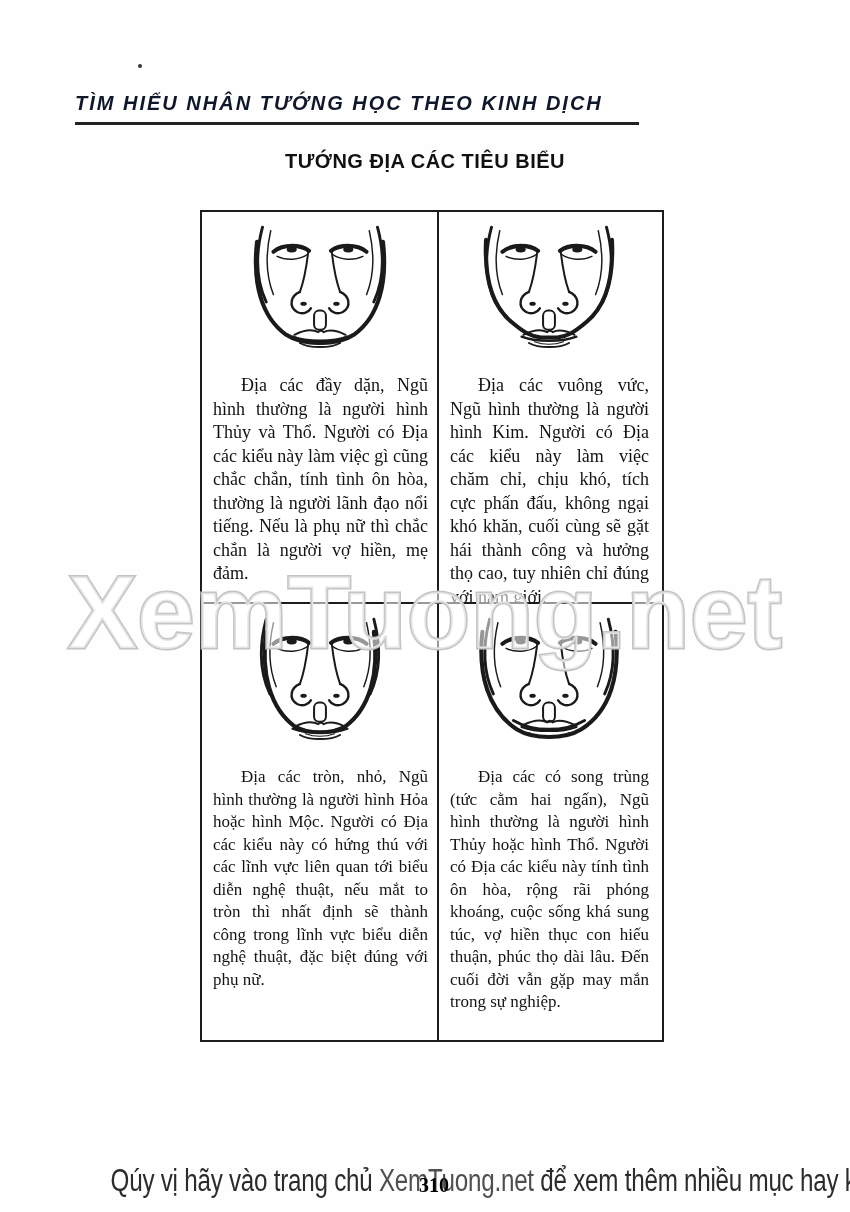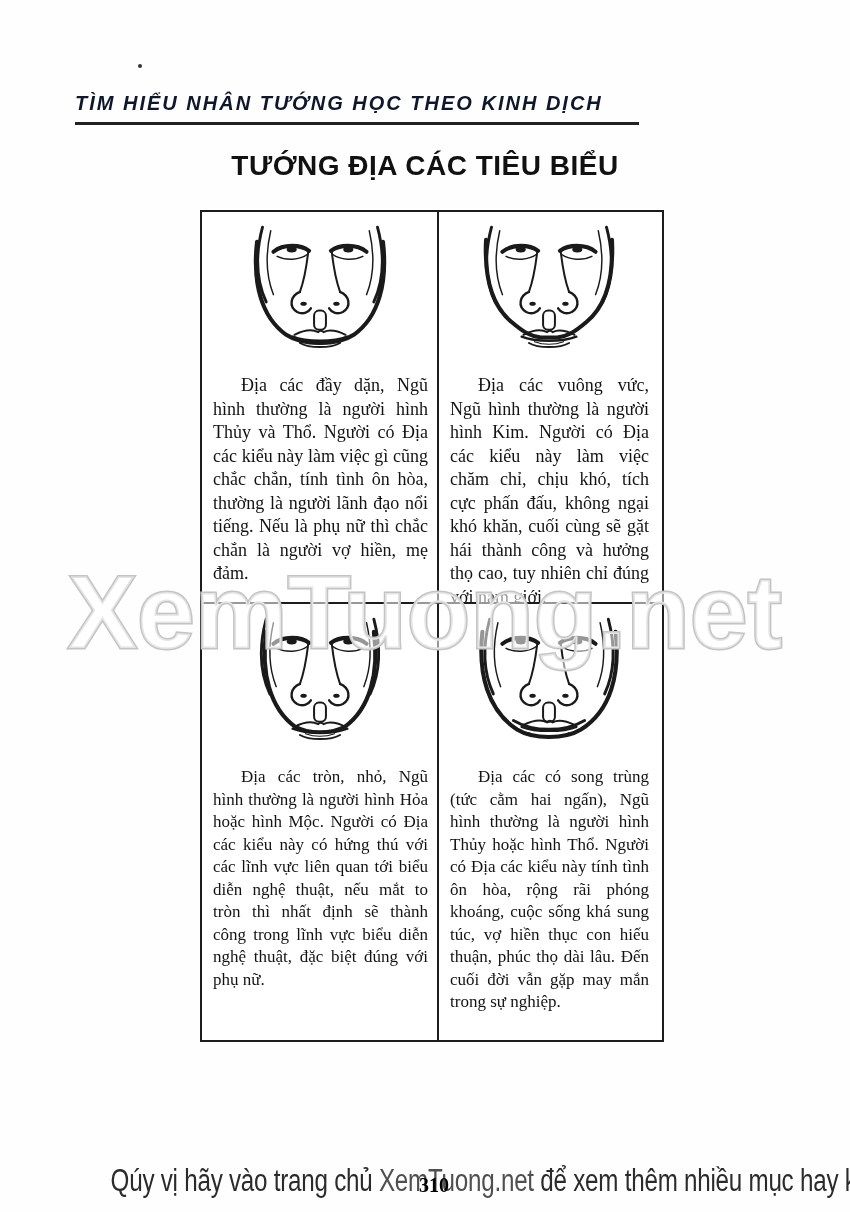--- a/index.html
+++ b/index.html
@@ -16,21 +16,21 @@
     position:absolute;left:75px;top:92px;
     font-family:"Liberation Sans", sans-serif;
     font-weight:bold;font-style:italic;font-size:20px;letter-spacing:2px;
     color:#0f172a;padding:0 36px 7px 0;border-bottom:3px solid #222;
     white-space:nowrap;
   }
 
   
   .page-title{
     position:absolute;left:0;top:150px;width:850px;text-align:center;
-    font-family:"Liberation Sans", sans-serif;font-weight:bold;font-size:28px;
+    font-family:"Liberation Sans", sans-serif;font-weight:bold;font-size:20px;
     letter-spacing:.5px;color:#111;
   }
 
   
   .tuong-table{
     position:absolute;left:200px;top:210px;width:460px;
     border:2px solid #1c1c1c;display:grid;
     grid-template-columns:237px 219px;grid-template-rows:392px 436px;
     background:#fff;z-index:1;box-sizing:content-box;
   }

